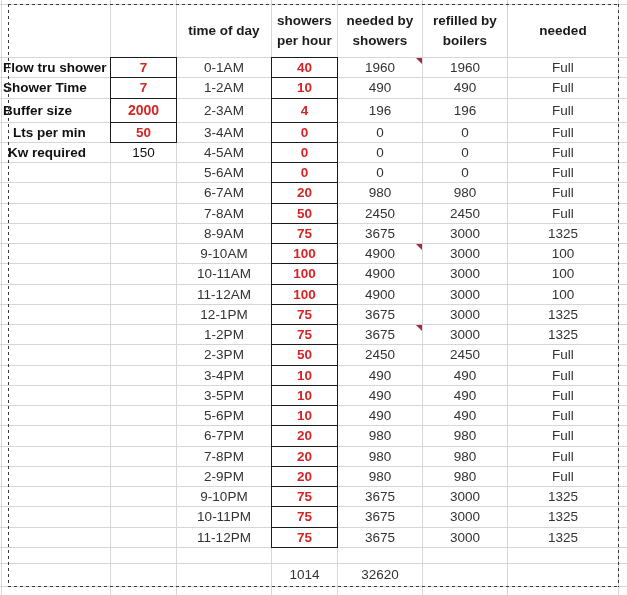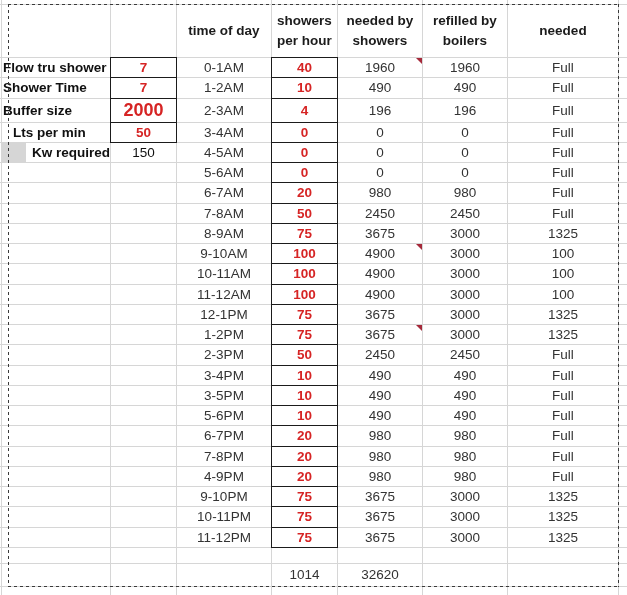--- a/index.html
+++ b/index.html
@@ -49,25 +49,25 @@
   
   .lbl{
     justify-content:flex-start;
     font-weight:bold;color:var(--text-black);
     font-size:13.5px;
     white-space:nowrap;
     padding-left:1px;
     position:relative;z-index:2;
   }
   .lbl-i3{padding-left:11px;}
-  .lbl-i4{padding-left:6px;margin-left:24px;}
+  .lbl-i4{padding-left:6px;}
   
   .redval{color:var(--accent-red);font-weight:bold;}
   .blackval{color:var(--text-black);font-weight:normal;}
-  .big{font-size:18px;}
+  .big{font-size:14px;}
   .boxed{box-shadow:0 0 0 1px var(--border-black);position:relative;z-index:1;}
   .time{color:#333;}
   .num{color:#333;position:relative;}
   
   .flag{
     position:absolute;top:0;right:0;
     width:0;height:0;
     border-top:6px solid var(--comment-flag);
     border-left:6px solid transparent;
   }
@@ -482,21 +482,21 @@
         <div class="c num cell-buffer">Full</div>
         <div class="c sp"></div>
       </div>
 
       <div class="row">
         <div class="c sp"></div>
         <div class="c cell-a"></div>
         <div class="c cell-b">
           <span></span>
         </div>
-        <div class="c time cell-time">4-9PM</div>
+        <div class="c time cell-time">2-9PM</div>
         <div class="c cell-showers boxed redval">
           <span>20</span>
         </div>
         <div class="c num cell-needed">
           <span>980</span>
         </div>
         <div class="c num cell-refilled">980</div>
         <div class="c num cell-buffer">Full</div>
         <div class="c sp"></div>
       </div>

